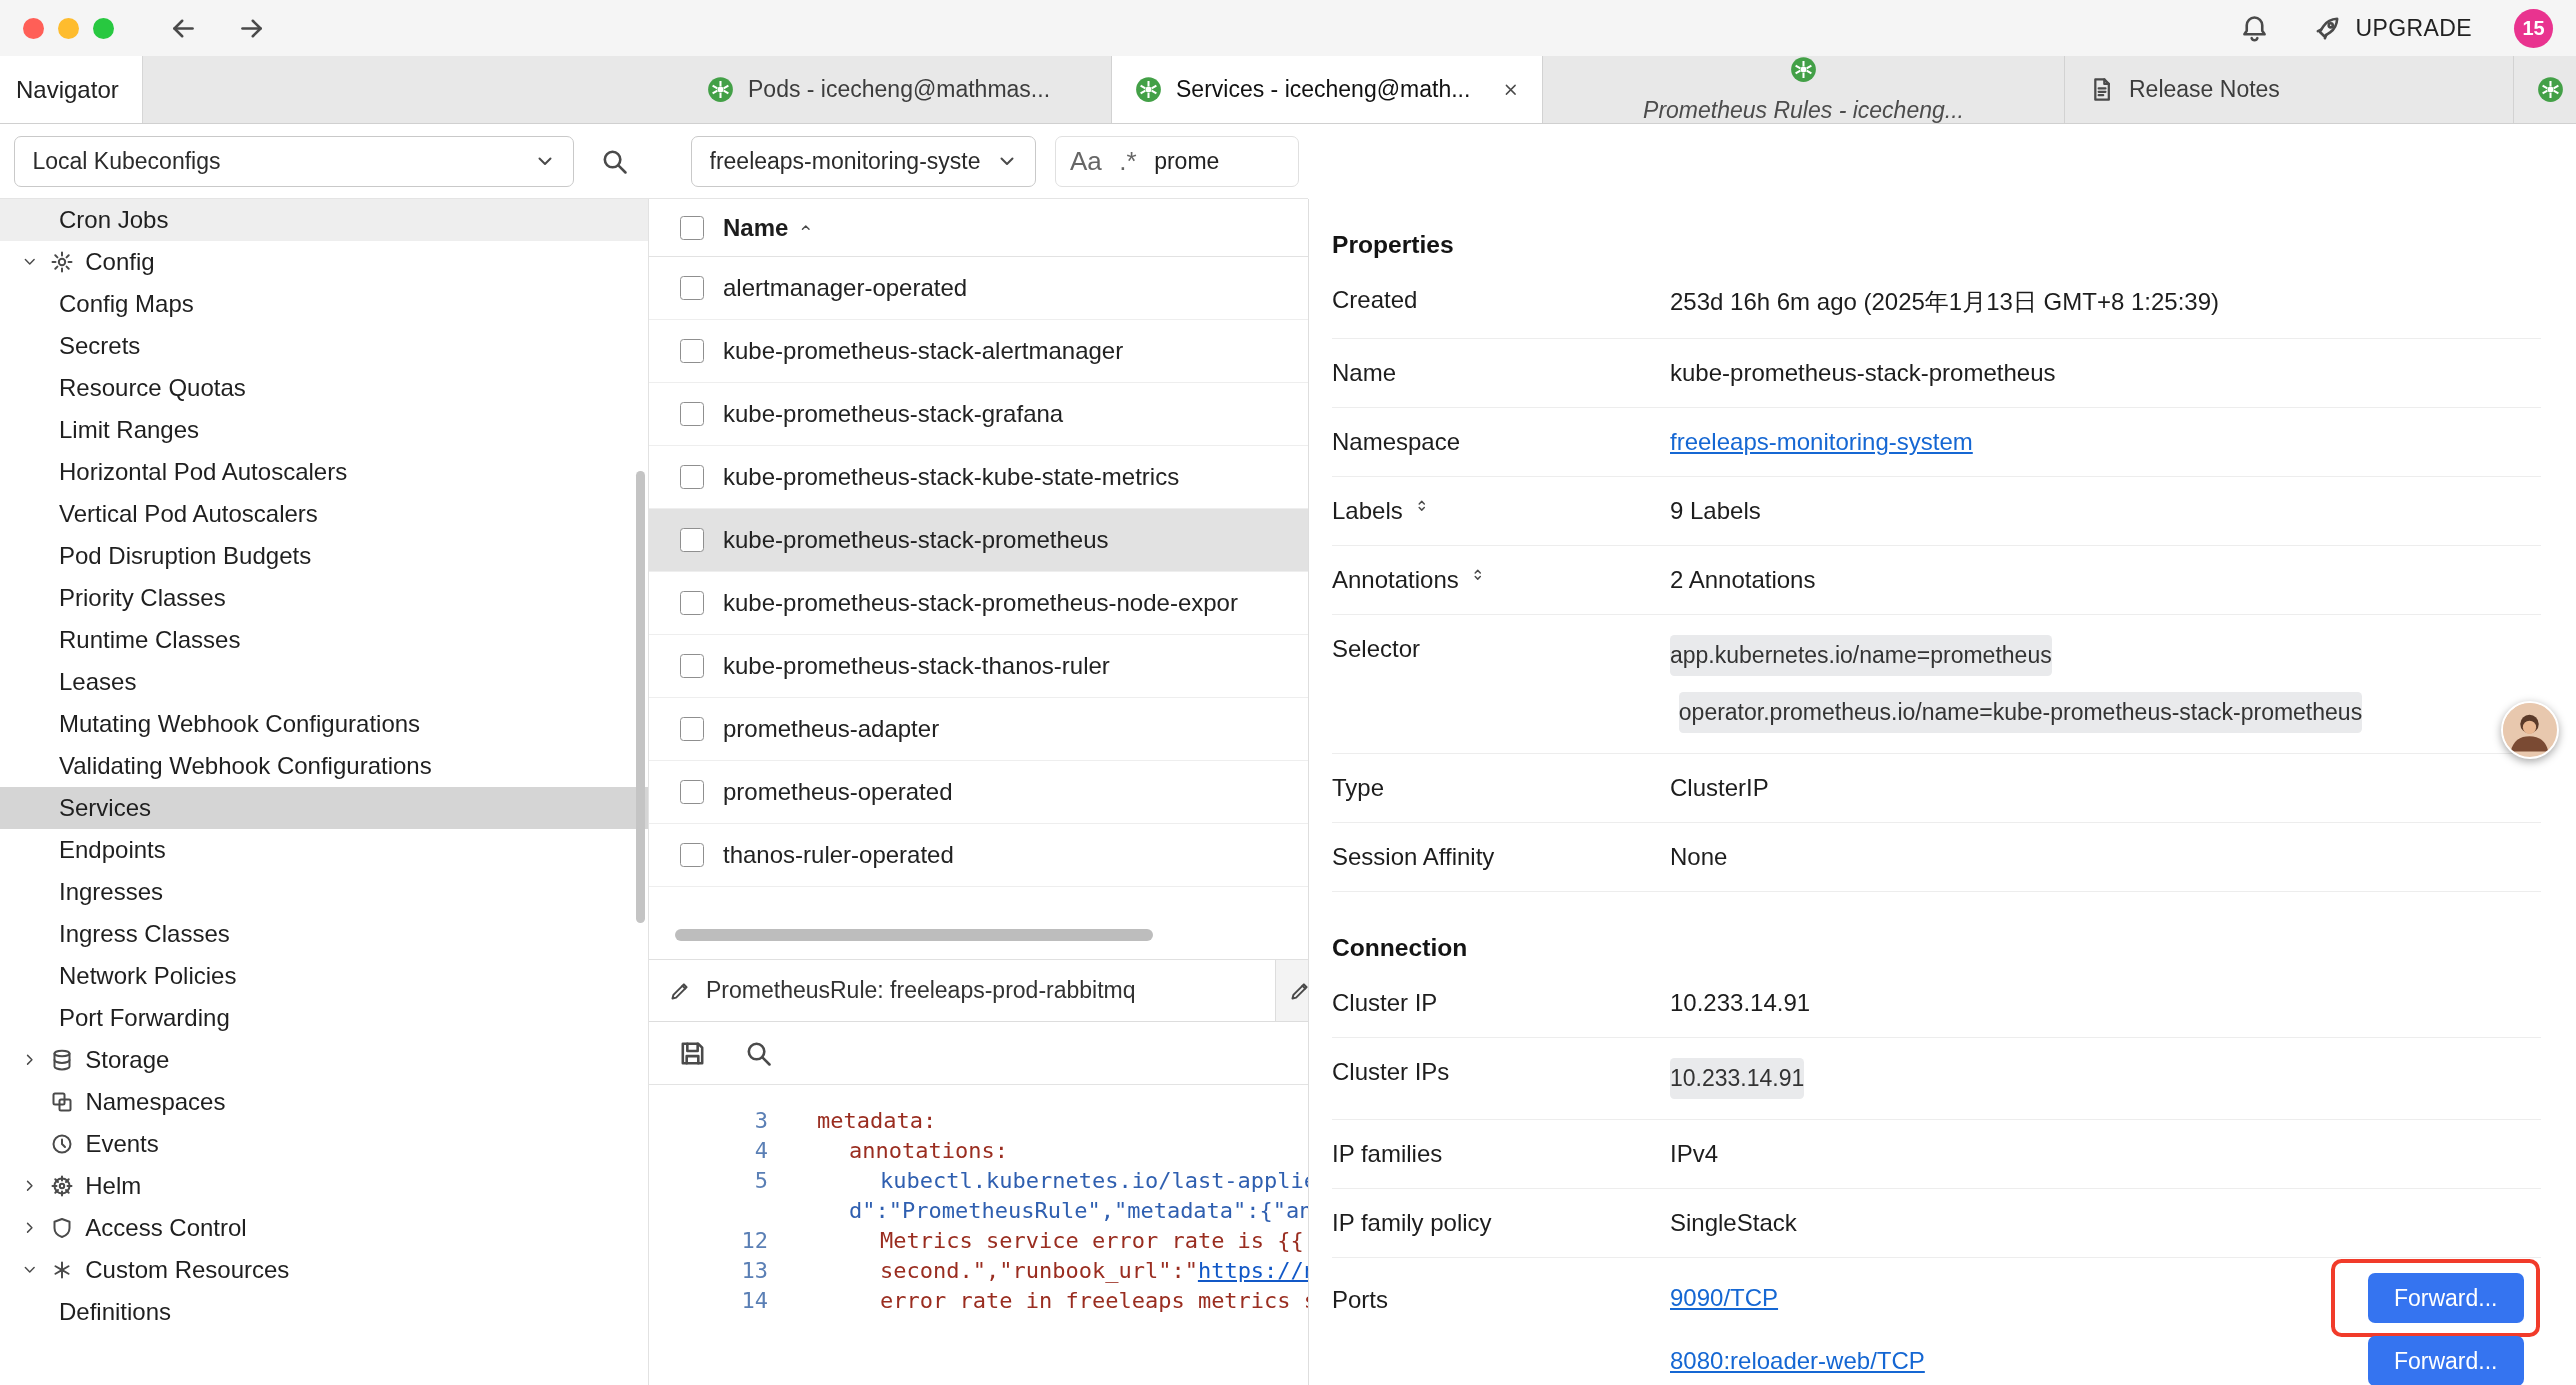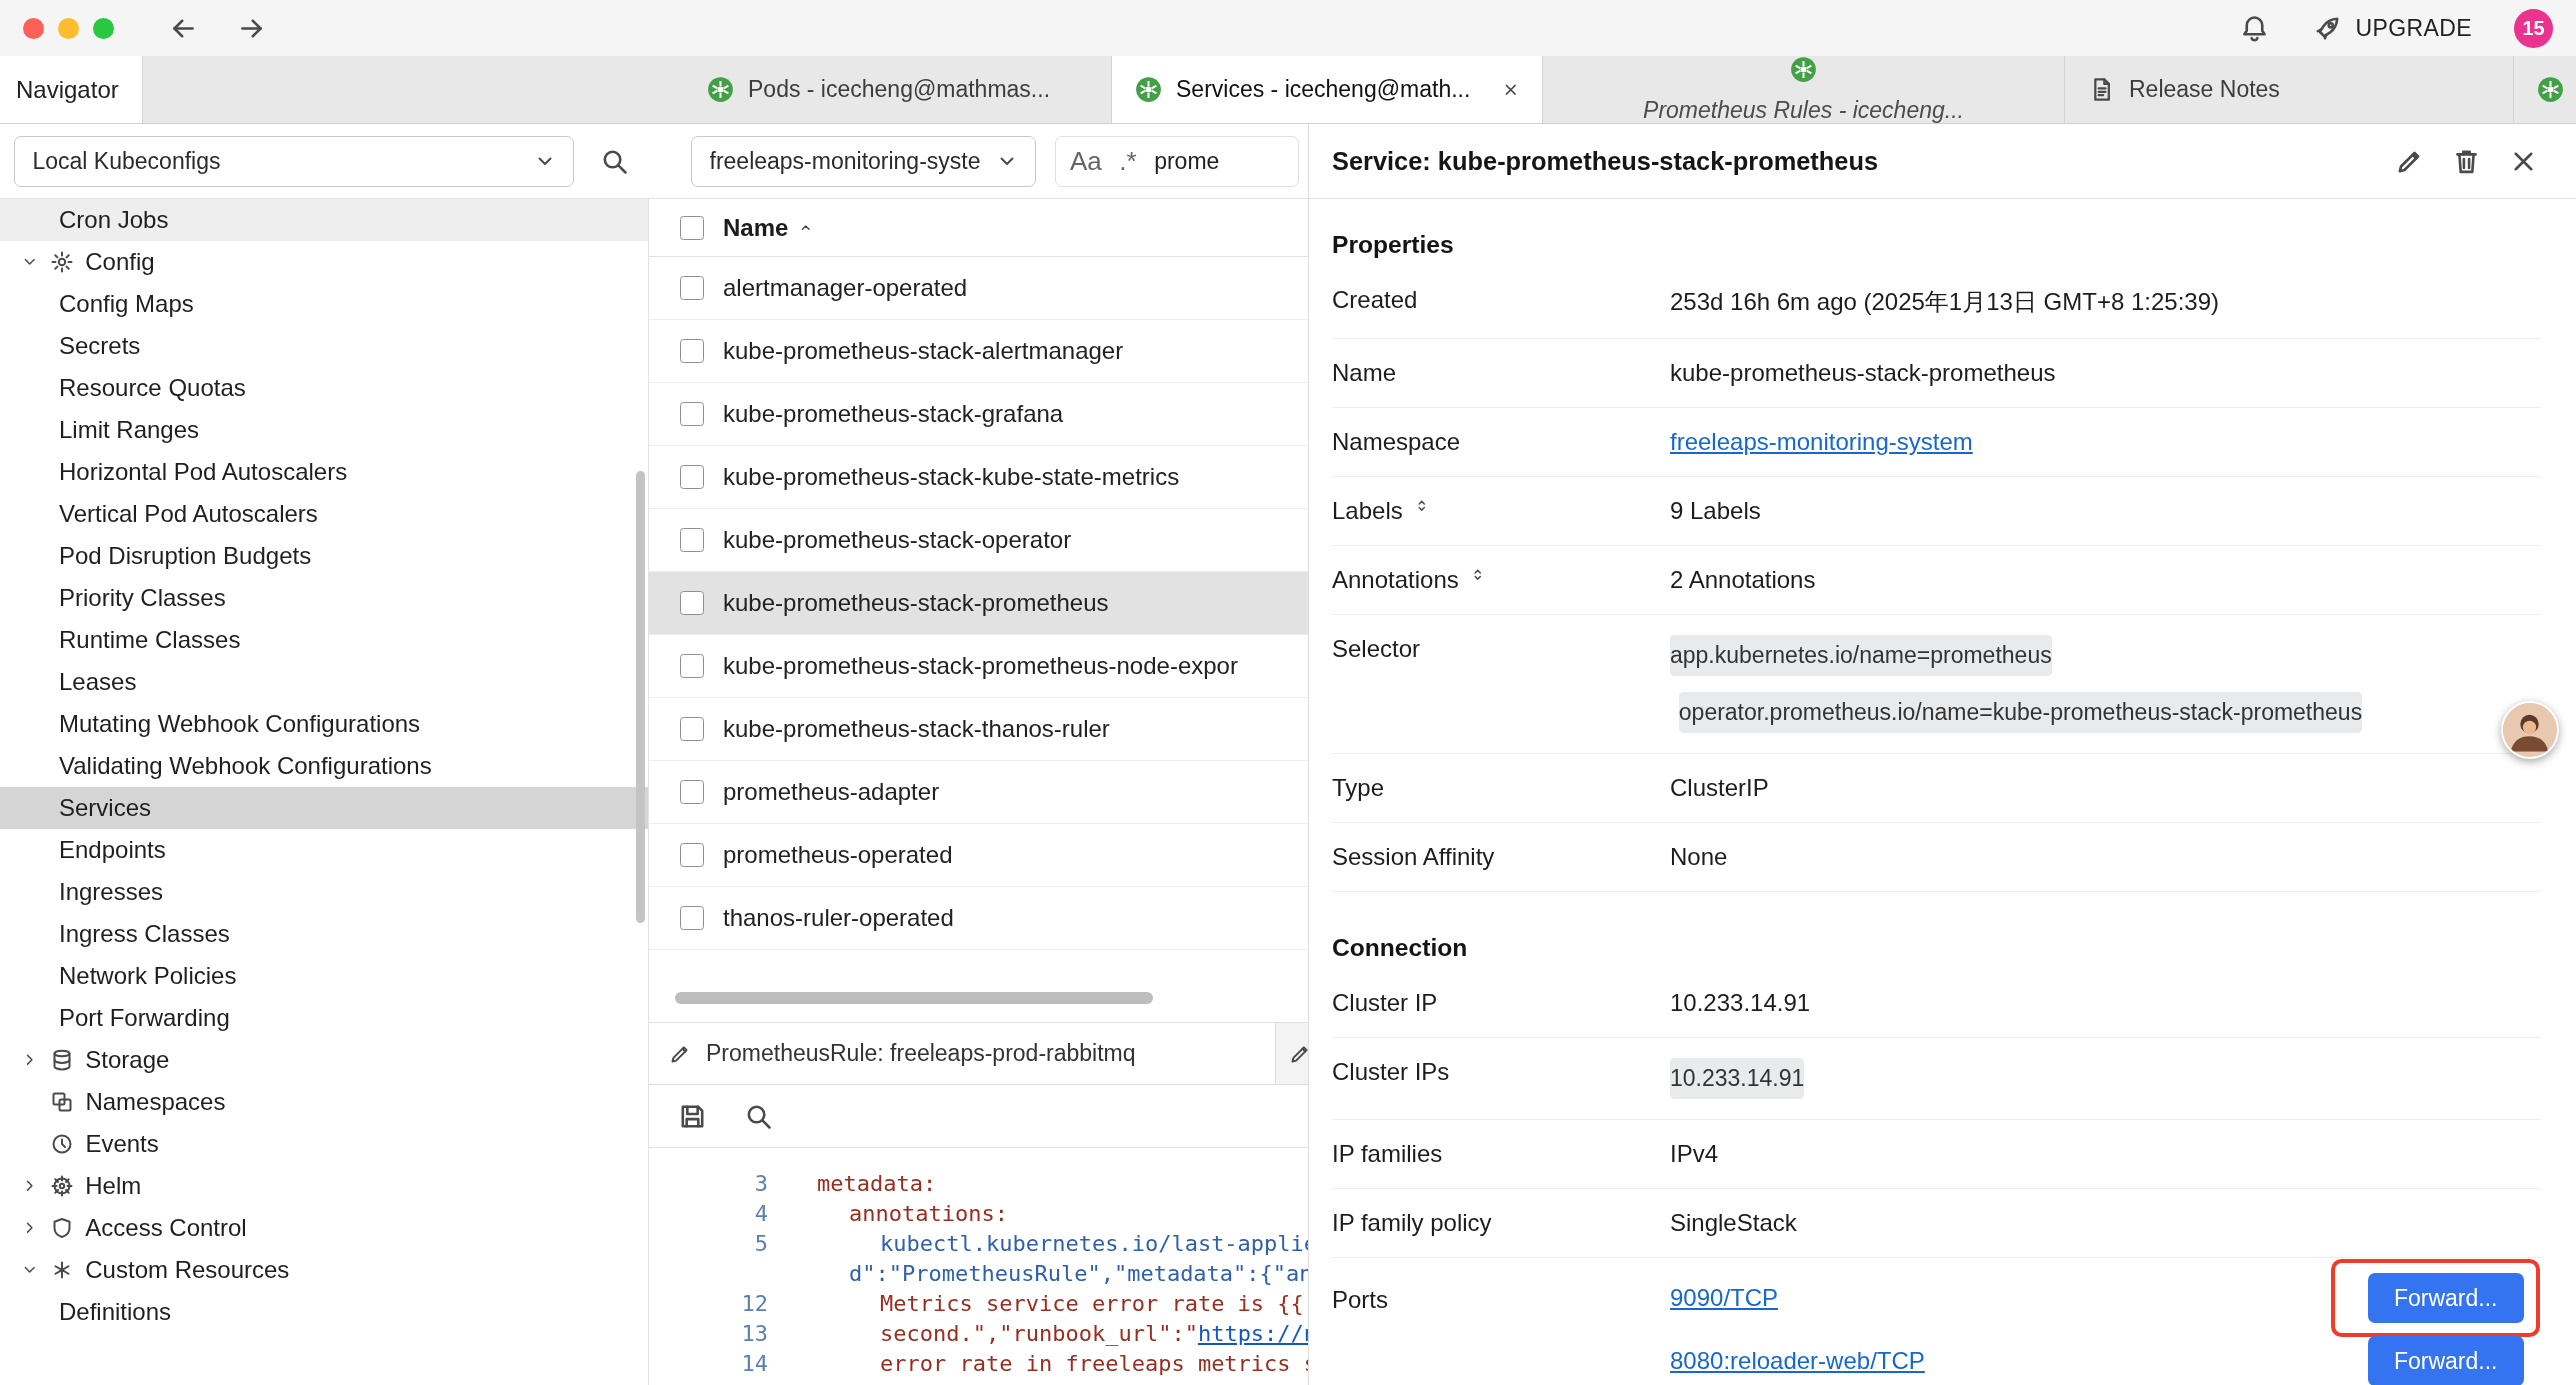--- a/index.html
+++ b/index.html
@@ -217,38 +217,20 @@
         <svg class="ic ic26" viewBox="0 0 24 24">
             <path d="M6.5 9.5l5.5 5.5 5.5-5.5"></path>
           </svg>
       </div>
       <div class="searchgroup">
         <span class="mini-tog">Aa</span>
         <span class="mini-tog">.*</span>
         <input class="searchtxt" value="prome" style="">
       </div>
     </div>
-    <div class="f-col3">
-      <div class="dtitle">Service: kube-prometheus-stack-prometheus</div>
-      <div class="dactions">
-        <svg class="ic ic34" viewBox="0 0 24 24">
-            <path d="M4.5 19.5l.9-3.6L15.9 5.4l2.7 2.7L8.1 18.6l-3.6.9z"></path>
-            <path d="M14.5 6.8l2.7 2.7"></path>
-          </svg>
-        <svg class="ic ic34" viewBox="0 0 24 24">
-            <path d="M5 6.5h14"></path>
-            <path d="M9.5 6.5V4.5h5v2"></path>
-            <path d="M6.5 6.5l1 13.5h9l1-13.5"></path>
-            <path d="M10 10v7M14 10v7"></path>
-          </svg>
-        <svg class="ic ic34" viewBox="0 0 24 24">
-            <path d="M6 6l12 12M18 6L6 18"></path>
-          </svg>
-      </div>
-    </div>
   </div>
 
   <div class="main">
 
     <aside class="sidebar">
       <div class="nav-item child hov">
           <span class="nlabel">Cron Jobs</span>
         </div>
       <div class="nav-item sec">
         <svg class="ic ic18" viewBox="0 0 24 24">
@@ -393,24 +375,20 @@
           <span>kube-prometheus-stack-alertmanager</span>
         </div>
       <div class="trow">
           <span class="cb"></span>
           <span>kube-prometheus-stack-grafana</span>
         </div>
       <div class="trow">
           <span class="cb"></span>
           <span>kube-prometheus-stack-kube-state-metrics</span>
         </div>
-      <div class="trow">
-          <span class="cb"></span>
-          <span>kube-prometheus-stack-operator</span>
-        </div>
       <div class="trow sel">
           <span class="cb"></span>
           <span>kube-prometheus-stack-prometheus</span>
         </div>
       <div class="trow">
           <span class="cb"></span>
           <span>kube-prometheus-stack-prometheus-node-expor</span>
         </div>
       <div class="trow">
           <span class="cb"></span>

